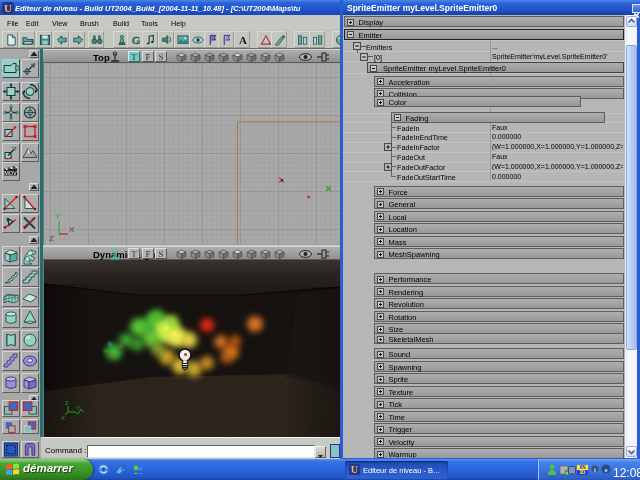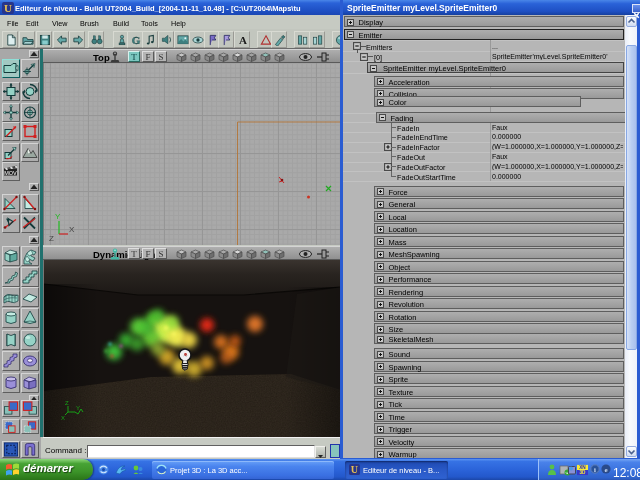--- a/index.html
+++ b/index.html
@@ -1,18 +1,18 @@
 <!DOCTYPE html>
 <html><head><meta charset="utf-8"><style>
 *{margin:0;padding:0;box-sizing:border-box;}
 html,body{width:640px;height:480px;overflow:hidden;background:#c6cac2;font-family:"Liberation Sans",sans-serif;}
 .abs{position:absolute;}
 #stage{position:relative;width:640px;height:480px;}
 #titlebar{left:0;top:0;width:640px;height:15px;background:linear-gradient(180deg,#4a86e8 0%,#2a62d8 20%,#1e50c4 70%,#1a46b4 100%);}
-#titlebar .txt{position:absolute;left:15px;top:3.5px;color:#fff;font-size:7.5px;font-weight:bold;white-space:nowrap;}
+#titlebar .txt{position:absolute;left:15px;top:3.5px;color:#fff;font-size:7.5px;font-weight:bold;white-space:nowrap;font-style:italic;}
 #menubar{left:0;top:15px;width:640px;height:14px;background:#c6cac2;font-size:7.2px;color:#000;}
 #menubar span{position:absolute;top:3.5px;}
 #toolbar{left:0;top:29px;width:640px;height:20px;background:#c2c6be;border-bottom:1px solid #6a6a6a;}
 .tbtn{position:absolute;top:2px;width:16px;height:17px;background:#c2c6be;border:1px solid;border-color:#d8dad2 #9a9a94 #9a9a94 #d8dad2;}
 .tbtn svg{position:absolute;left:1.5px;top:2px;}
 #palette{left:0;top:49px;width:41px;height:410px;background:#a8a8a8;}
 .pbtn{position:absolute;width:18px;height:19px;background:#adadad;border:1px solid;border-color:#d4d4d4 #5e5e5e #5e5e5e #d4d4d4;}
 .parr{position:absolute;width:10px;height:8px;background:#b2b2b2;border:1px solid;border-color:#d8d8d8 #585858 #585858 #d8d8d8;}
 #tealstrip{left:40px;top:49px;width:3px;height:388px;background:#20716e;}
 .vphead{position:absolute;left:43px;width:298px;height:14px;background:linear-gradient(180deg,#aeaeae,#909090);border-top:1px solid #d4d4d4;border-bottom:1px solid #5a5a5a;}
@@ -659,21 +659,21 @@
           </svg>
           <div class="lbl">Collision</div>
         </div>
         <div class="cat" style="left:31px;top:81px;width:207px;border-color:#5e5e5e">
           <svg class="pmx" style="left:2px;top:1.5px" width="7" height="7" viewBox="0 0 7 7">
             <rect x="0.5" y="0.5" width="6" height="6" fill="#c9c9c9" stroke="#4a4a4a" stroke-width="1"></rect>
             <path d="M2 3.5h3M3.5 2v3" stroke="#111" stroke-width="1"></path>
           </svg>
           <div class="lbl">Color</div>
         </div>
-        <div class="cat" style="left:33px;top:96.5px;width:250px;border-color:#5e5e5e">
+        <div class="cat" style="left:48px;top:96.5px;width:214px;border-color:#5e5e5e">
           <svg class="pmx" style="left:2px;top:1.5px" width="7" height="7" viewBox="0 0 7 7">
             <rect x="0.5" y="0.5" width="6" height="6" fill="#c9c9c9" stroke="#4a4a4a" stroke-width="1"></rect>
             <path d="M2 3.5h3" stroke="#111" stroke-width="1"></path>
           </svg>
           <div class="lbl">Fading</div>
         </div>
         <div style="position:absolute;left:48px;top:107.5px;width:1px;height:54px;background:#666"></div>
         <div style="position:absolute;left:48px;top:112.0px;width:5px;height:1px;background:#666"></div>
         <div class="pname" style="left:54px;top:108.5px">FadeIn</div>
         <div class="pval" style="top:108.5px">Faux</div>
@@ -735,27 +735,20 @@
           </svg>
           <div class="lbl">Mass</div>
         </div>
         <div class="cat" style="left:31px;top:233.0px;width:250px;border-color:#5e5e5e">
           <svg class="pmx" style="left:2px;top:1.5px" width="7" height="7" viewBox="0 0 7 7">
             <rect x="0.5" y="0.5" width="6" height="6" fill="#c9c9c9" stroke="#4a4a4a" stroke-width="1"></rect>
             <path d="M2 3.5h3M3.5 2v3" stroke="#111" stroke-width="1"></path>
           </svg>
           <div class="lbl">MeshSpawning</div>
         </div>
-        <div class="cat" style="left:31px;top:245.5px;width:250px;border-color:#5e5e5e">
-          <svg class="pmx" style="left:2px;top:1.5px" width="7" height="7" viewBox="0 0 7 7">
-            <rect x="0.5" y="0.5" width="6" height="6" fill="#c9c9c9" stroke="#4a4a4a" stroke-width="1"></rect>
-            <path d="M2 3.5h3M3.5 2v3" stroke="#111" stroke-width="1"></path>
-          </svg>
-          <div class="lbl">Object</div>
-        </div>
         <div class="cat" style="left:31px;top:270.5px;width:250px;border-color:#5e5e5e">
           <svg class="pmx" style="left:2px;top:1.5px" width="7" height="7" viewBox="0 0 7 7">
             <rect x="0.5" y="0.5" width="6" height="6" fill="#c9c9c9" stroke="#4a4a4a" stroke-width="1"></rect>
             <path d="M2 3.5h3M3.5 2v3" stroke="#111" stroke-width="1"></path>
           </svg>
           <div class="lbl">Rendering</div>
         </div>
         <div class="cat" style="left:31px;top:258.0px;width:250px;border-color:#5e5e5e">
           <svg class="pmx" style="left:2px;top:1.5px" width="7" height="7" viewBox="0 0 7 7">
             <rect x="0.5" y="0.5" width="6" height="6" fill="#c9c9c9" stroke="#4a4a4a" stroke-width="1"></rect>
@@ -884,28 +877,20 @@
       </svg>
 <svg style="position:absolute;left:115px;top:5px" width="12" height="11" viewBox="0 0 12 11">
         <path d="M1 9Q4 1 10 2q-3 0-4 4 4-2 5 0-5 1-6 4z" fill="#58b8f0" stroke="#1a5aa8" stroke-width=".6"></path>
       </svg>
 <svg style="position:absolute;left:132px;top:5px" width="12" height="11" viewBox="0 0 12 11">
         <circle cx="4" cy="4" r="2.4" fill="#68c838"></circle>
         <circle cx="8.5" cy="5" r="2" fill="#3a8ae0"></circle>
         <path d="M1.5 10q2.5-3 5 0z" fill="#68c838"></path>
         <path d="M6.5 10q2-2.5 4.5 0z" fill="#3a8ae0"></path>
       </svg>
-<div class="taskbtn" id="task1" style="left:152px;width:182px;background:linear-gradient(180deg,#68a0f8 0%,#4a84ee 30%,#3a70e2 80%,#3464d4 100%);box-shadow:inset 0 1px 0 #8cb8fa;">
-<svg style="position:absolute;left:4px;top:3px" width="11" height="11" viewBox="0 0 11 11">
-          <circle cx="5.5" cy="5.5" r="5" fill="#2a66d8"></circle>
-          <path d="M1 4.5A4.7 4.7 0 0 1 10 4.5" stroke="#9ce0f8" stroke-width="1.5" fill="none"></path>
-          <path d="M1.6 7.5A4.7 4.7 0 0 0 9.6 7.5" stroke="#d8f0c8" stroke-width="1.2" fill="none"></path>
-        </svg>
-<div style="position:absolute;left:18px;top:5px;white-space:nowrap">Projet 3D : La 3D acc...</div>
-</div>
 <div class="taskbtn" id="task2" style="left:345px;width:103px;background:linear-gradient(180deg,#1e4ab2 0%,#2a5ac8 55%,#2f62d2 100%);box-shadow:inset 0 1px 2px rgba(0,0,20,.5);">
 <svg style="position:absolute;left:4px;top:3px" width="11" height="11" viewBox="0 0 12 12">
           <rect width="12" height="12" rx="2" fill="#26358c"></rect>
           <text x="6" y="10" font-size="11" font-weight="bold" fill="#e8c050" text-anchor="middle" font-family="Liberation Serif">U</text>
         </svg>
 <div style="position:absolute;left:18px;top:5px;white-space:nowrap">Editeur de niveau - B...</div>
 </div>
 <div id="tray">
 <svg class="ticon" style="left:8px" width="10" height="12" viewBox="0 0 10 12">
           <circle cx="5" cy="3" r="2.4" fill="#58c048"></circle>

